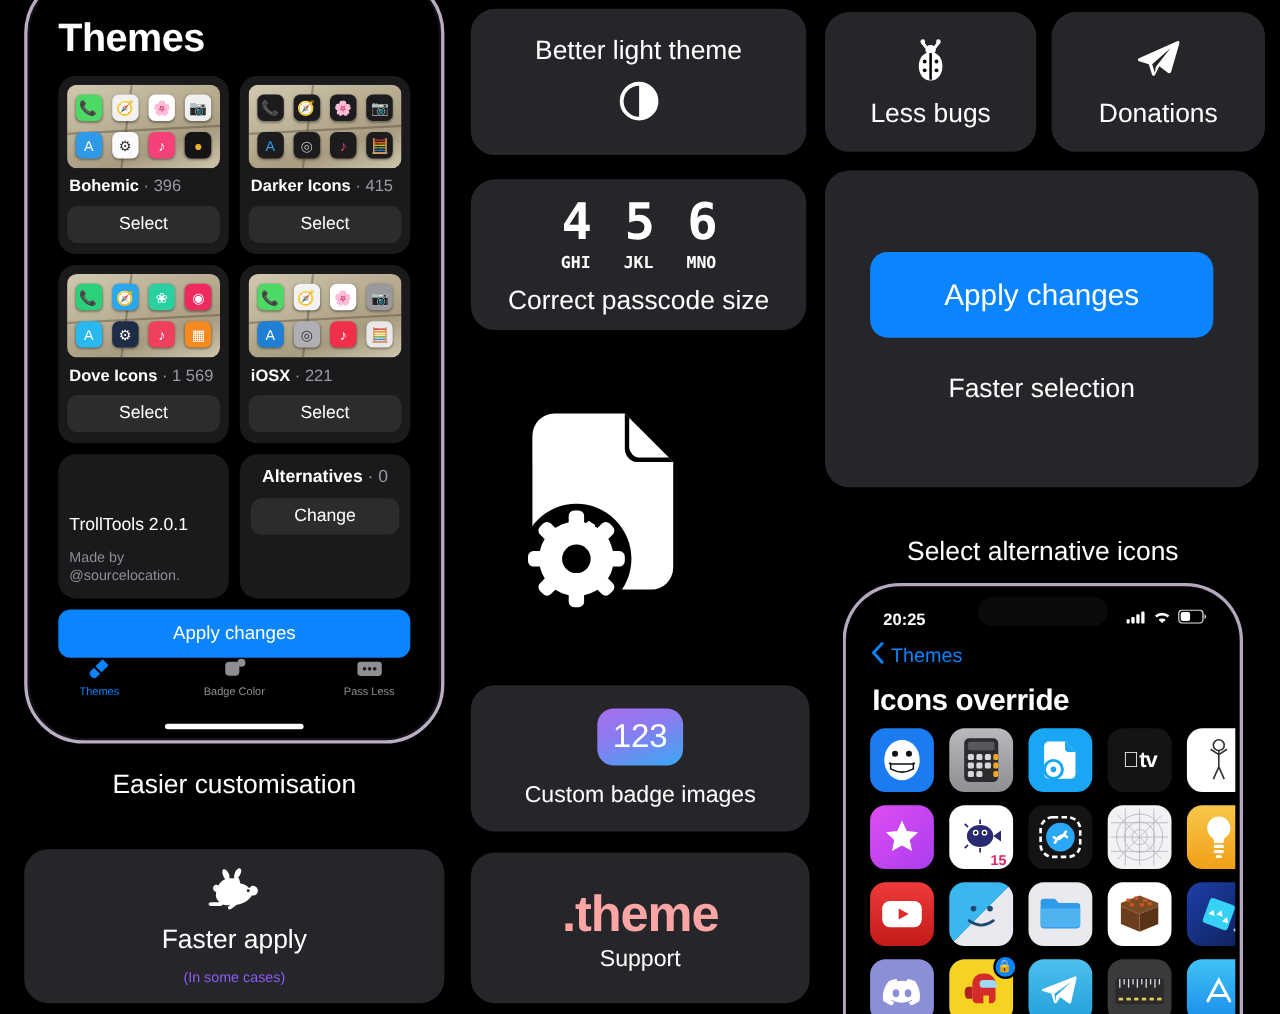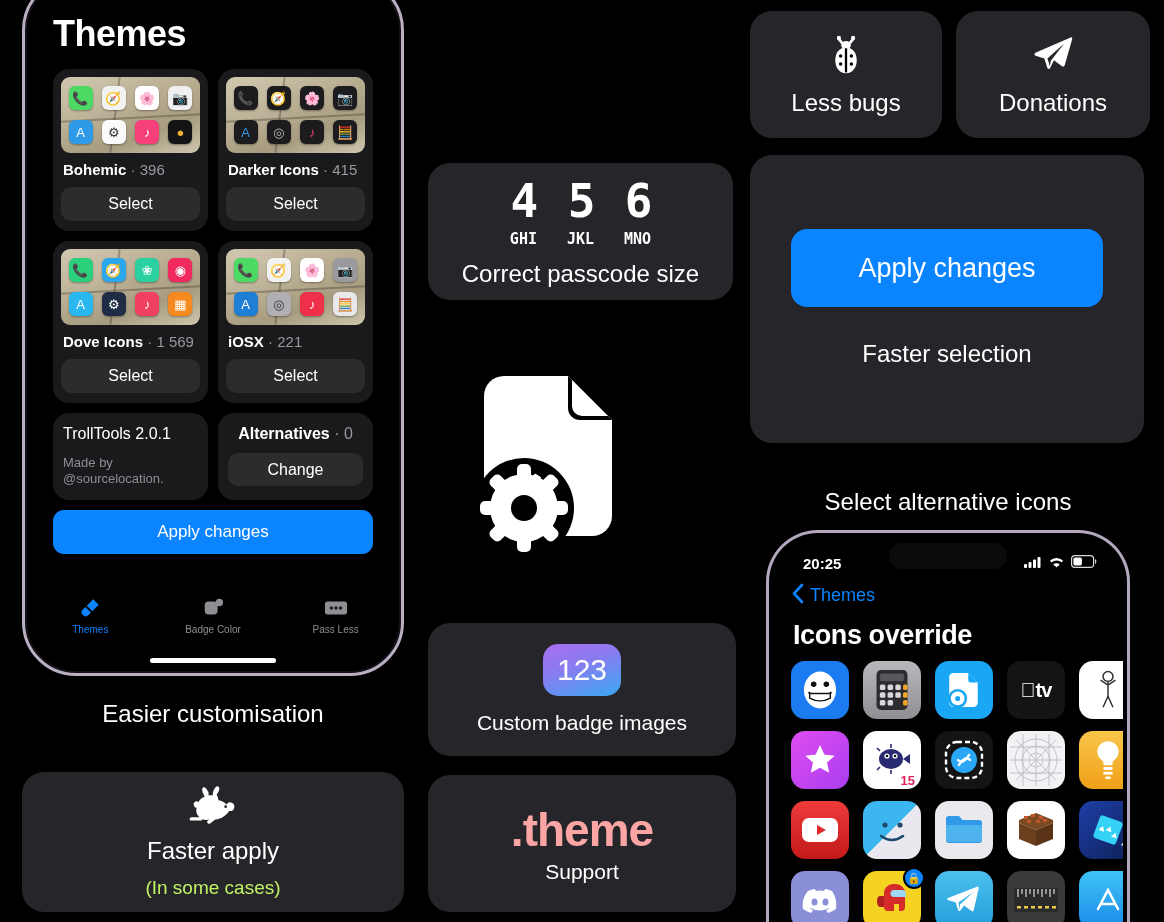--- a/index.html
+++ b/index.html
@@ -16,21 +16,21 @@
   .card {
     position: absolute;
     background: #26262a;
     border-radius: 22px;
     display: flex;
     flex-direction: column;
     align-items: center;
     justify-content: center;
   }
   .card-label { font-size: 24px; color: #fff; text-align: center; line-height: 1.2; }
-  .card-sub { font-size: 19px; color: #bef264; text-align: center; margin-top: 12px; }
+  .card-sub { font-size: 13px; color: #8b5cf6; text-align: center; margin-top: 12px; }
 
   
   #phone {
     position: absolute;
     left: 22px; top: -24px;
     width: 382px; height: 700px;
     border-radius: 54px;
     background: #000;
     border: 3px solid #b9aec2;
     box-shadow: inset 0 0 0 2px #141216;
@@ -98,21 +98,21 @@
     margin-top: 9px;
     background: #2c2c2e;
     border-radius: 10px;
     height: 34px;
     display: flex; align-items: center; justify-content: center;
     font-size: 16px; color: #fff;
   }
 
   .info-row { display: grid; grid-template-columns: 1fr 1fr; gap: 10px; margin-top: 10px; }
   .info-card { background: #1a1a1c; border-radius: 16px; padding: 12px 10px; }
-  #about-title { font-size: 16px; color: #fff; }
+  #about-title { font-size: 16px; color: #fff; margin-top: 44px; }
   #about-sub { font-size: 13px; color: #8e8e93; line-height: 1.25; margin-top: 12px; }
   #alt-title { font-size: 16px; font-weight: bold; color: #fff; text-align: center; }
   #alt-title .cnt { color: #9a9a9e; font-weight: normal; }
   #change-btn {
     margin-top: 10px; background: #2c2c2e; border-radius: 10px; height: 33px;
     display: flex; align-items: center; justify-content: center; font-size: 16px; color: #fff;
   }
   #phone-apply-btn {
     margin-top: 10px; height: 44px; border-radius: 11px;
     background: #0a84ff; color: #fff; font-size: 17px;
@@ -352,20 +352,29 @@
           </svg>
         </div>
         <div class="tab-label">Pass Less</div>
       </div>
     </div>
     <div id="home-indicator"></div>
   </div>
 
   <div id="easier-caption">Easier customisation</div>
 
+  <div class="card" style="left:428px; top:8px; width:305px; height:133px;">
+    <div class="card-label">Better light theme</div>
+    <div style="margin-top:12px;">
+      <svg width="38" height="38" viewBox="0 0 24 24">
+        <circle cx="12" cy="12" r="10" fill="none" stroke="#fff" stroke-width="2.2"></circle>
+        <path d="M12 2.6a9.4 9.4 0 0 1 0 18.8z" fill="#fff"></path>
+      </svg>
+    </div>
+  </div>
 
   <div class="card" style="left:750px; top:11px; width:192px; height:127px;">
     <div style="margin-bottom:8px;">
       <svg width="46" height="46" viewBox="0 0 24 24" fill="#fff">
         <path d="M8.2 4.1l1.6 2M15.8 4.1l-1.6 2" stroke="#fff" stroke-width="1.4" stroke-linecap="round" fill="none"></path>
         <circle cx="8.3" cy="3.6" r="1.1"></circle>
           <circle cx="15.7" cy="3.6" r="1.1"></circle>
         <ellipse cx="12" cy="7.4" rx="2.5" ry="2.2"></ellipse>
         <path d="M12 8.6c-3.6 0-5.6 3-5.6 6.6S8.4 22 12 22s5.6-3.2 5.6-6.8S15.6 8.6 12 8.6z"></path>
         <rect x="11.4" y="9" width="1.2" height="12.6" fill="#000"></rect>

